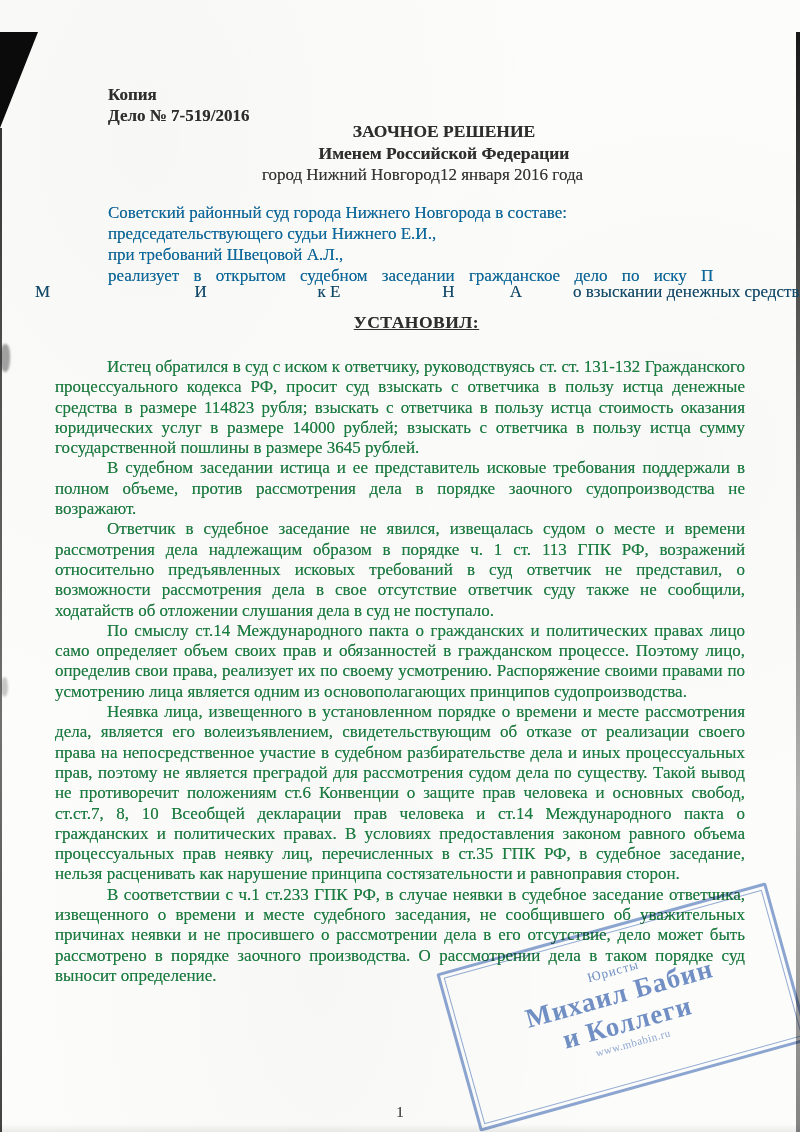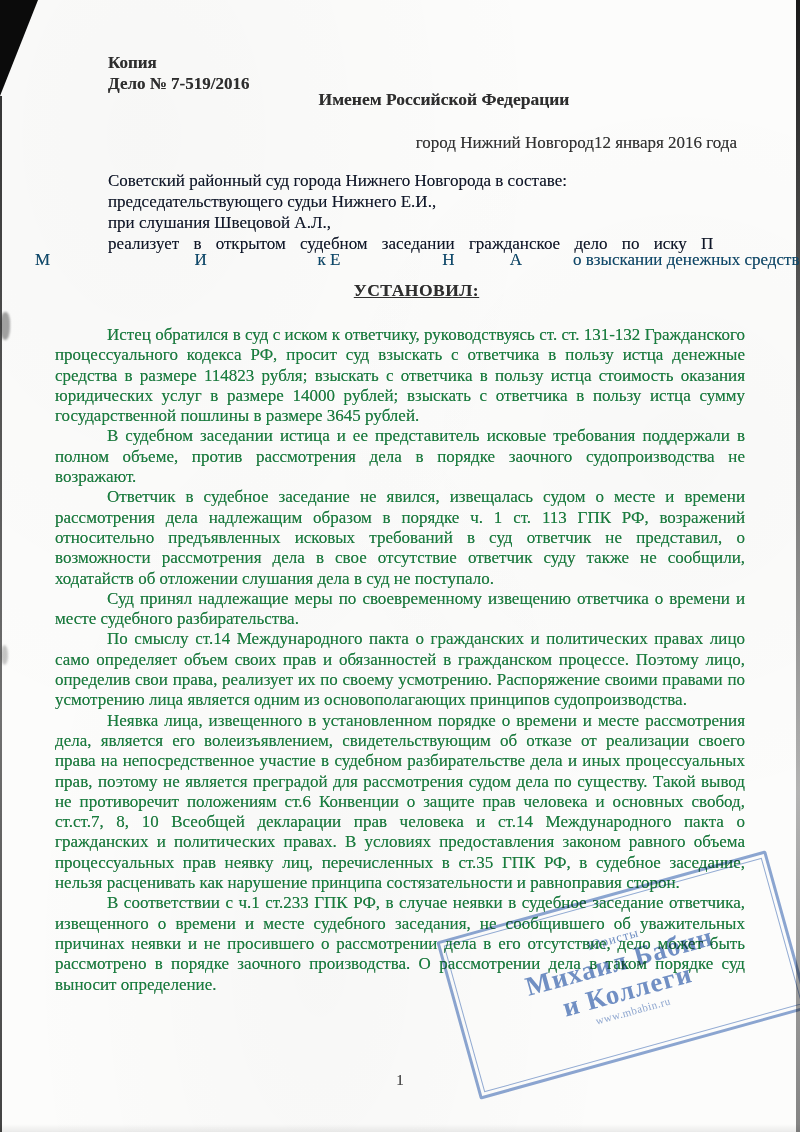--- a/index.html
+++ b/index.html
@@ -6,43 +6,43 @@
   body{
     width:800px;height:1132px;position:relative;overflow:hidden;
     font-family:"Liberation Serif","DejaVu Serif",serif;
     background:
       radial-gradient(ellipse at 18% 12%, rgba(0,0,0,0.018), transparent 45%),
       radial-gradient(ellipse at 85% 40%, rgba(0,0,0,0.015), transparent 40%),
       radial-gradient(ellipse at 40% 85%, rgba(0,0,0,0.02), transparent 45%),
       #fcfcfb;
     color:#333;
   }
-  .page{position:absolute;inset:0;}
+  .page{position:absolute;inset:0;margin-top:32px;}
   
   .corner-tl{position:absolute;top:0;left:0;width:38px;height:96px;
     background:#0b0b0b;clip-path:polygon(0 0,100% 0,0 100%);}
   .edge-left{position:absolute;left:0;top:96px;bottom:0;width:2px;
     background:linear-gradient(rgba(20,20,20,.85), rgba(20,20,20,.6) 60%, rgba(20,20,20,.8));}
   .edge-right{position:absolute;right:0;top:0;bottom:0;width:4px;
     background:linear-gradient(rgba(12,12,12,.95), rgba(12,12,12,.6) 35%, rgba(12,12,12,.3) 70%, rgba(12,12,12,.5));}
   .blob-a{position:absolute;left:0;top:312px;width:10px;height:28px;
     background:rgba(50,50,50,.45);border-radius:50% 40% 45% 50%;filter:blur(1px);}
   .blob-b{position:absolute;left:1px;top:645px;width:7px;height:20px;
     background:rgba(70,70,70,.3);border-radius:50%;filter:blur(1px);}
   .bottom-shade{position:absolute;left:0;right:0;bottom:0;height:8px;
     background:linear-gradient(transparent, rgba(0,0,0,.07));}
 
   .content{position:absolute;inset:0;z-index:2;text-shadow:0 0 .4px rgba(55,55,55,.55);}
   .meta{position:absolute;left:108px;top:52px;font-weight:bold;font-size:17px;line-height:21px;color:#2e2e2e;}
   .title-block{position:absolute;left:108px;right:20px;top:88px;text-align:center;
     font-weight:bold;font-size:17.5px;line-height:22px;color:#2e2e2e;}
   .city-date{position:absolute;left:108px;right:63px;top:133px;
-    display:flex;justify-content:flex-end;font-size:17px;color:#333;}
+    display:flex;justify-content:center;font-size:17px;color:#333;}
   .court-block{position:absolute;left:108px;right:55px;top:170px;
-    font-size:17px;line-height:21px;color:#0f172a;}
+    font-size:17px;line-height:21px;color:#0369a1;}
   .stretch-line{word-spacing:10px;}
   .parties-line{position:absolute;left:35px;top:250px;font-size:17px;color:#0c4a6e;white-space:pre;}
   .section-heading{position:absolute;left:108px;right:75px;top:280px;text-align:center;
     font-weight:bold;font-size:17.5px;letter-spacing:.5px;color:#2e2e2e;text-decoration:underline;}
   .body-text{position:absolute;left:55px;width:690px;top:325px;font-size:17px;line-height:20.3px;
     text-align:justify;color:#15803d;}
   .body-text p{margin:0;text-indent:52px;}
   .page-number{position:absolute;left:0;right:0;top:1072px;text-align:center;font-size:15px;color:#444;}
 
   
@@ -69,44 +69,44 @@
   <div class="bottom-shade"></div>
 
   <div class="content">
 
     <div class="meta">
       <div>Копия</div>
       <div>Дело № 7-519/2016</div>
     </div>
 
     <div class="title-block">
+      <div>ЗАОЧНОЕ РЕШЕНИЕ</div>
       <div>Именем Российской Федерации</div>
     </div>
 
     <div class="city-date">
       <span>город Нижний Новгород</span>
       <span>12 января  2016 года</span>
     </div>
 
     <div class="court-block">
       <div>Советский районный суд города Нижнего Новгорода в составе:</div>
       <div>председательствующего судьи Нижнего Е.И.,</div>
-      <div>при слушания Швецовой А.Л.,</div>
+      <div>при требований Швецовой А.Л.,</div>
       <div class="stretch-line">реализует в открытом судебном заседании гражданское дело по иску П</div>
     </div>
 
     <div class="parties-line">М                                  И                          к Е                        Н             А            о взыскании денежных средств</div>
 
     <div class="section-heading">УСТАНОВИЛ:</div>
 
     <div class="body-text">
       <p>Истец обратился в суд с иском к ответчику, руководствуясь ст. ст. 131-132 Гражданского процессуального кодекса РФ, просит суд взыскать с ответчика в пользу истца денежные средства в размере 114823 рубля; взыскать с ответчика в пользу истца стоимость оказания юридических услуг в размере 14000 рублей; взыскать с ответчика в пользу истца сумму государственной пошлины в размере 3645 рублей.</p>
       <p>В судебном заседании истица и ее представитель исковые требования поддержали в полном объеме, против рассмотрения дела в порядке заочного судопроизводства не возражают.</p>
       <p>Ответчик в судебное заседание не явился, извещалась судом о месте и времени рассмотрения дела надлежащим образом в порядке ч. 1 ст. 113 ГПК РФ, возражений относительно предъявленных исковых требований в суд ответчик не представил, о возможности рассмотрения дела в свое отсутствие ответчик суду также не сообщили, ходатайств об отложении слушания дела в суд не поступало.</p>
-      <p>Суд принял надлежащие меры по своевременному извещению ответчика о времени и месте судебного разбирательства.</p>
       <p>По смыслу ст.14 Международного пакта о гражданских и политических правах лицо само определяет объем своих прав и обязанностей в гражданском процессе. Поэтому лицо, определив свои права, реализует их по своему усмотрению. Распоряжение своими правами по усмотрению лица является одним из основополагающих принципов судопроизводства.</p>
       <p>Неявка лица, извещенного в установленном порядке о времени и месте рассмотрения дела, является его волеизъявлением, свидетельствующим об отказе от реализации своего права на непосредственное участие в судебном разбирательстве дела и иных процессуальных прав, поэтому не является преградой для рассмотрения судом дела по существу. Такой вывод не противоречит положениям ст.6 Конвенции о защите прав человека и основных свобод, ст.ст.7, 8, 10 Всеобщей декларации прав человека и ст.14 Международного пакта о гражданских и политических правах. В условиях предоставления законом равного объема процессуальных прав неявку лиц, перечисленных в ст.35 ГПК РФ, в судебное заседание, нельзя расценивать как нарушение принципа состязательности и равноправия сторон.</p>
       <p>В соответствии с ч.1 ст.233 ГПК РФ, в случае неявки в судебное заседание ответчика, извещенного о времени и месте судебного заседания, не сообщившего об уважительных причинах неявки и не просившего о рассмотрении дела в его отсутствие, дело может быть рассмотрено в порядке заочного производства. О рассмотрении дела в таком порядке суд выносит определение.</p>
     </div>
 
     <div class="page-number">1</div>
   </div>
 
   <div class="stamp">
     <div class="stamp-inner"></div>

